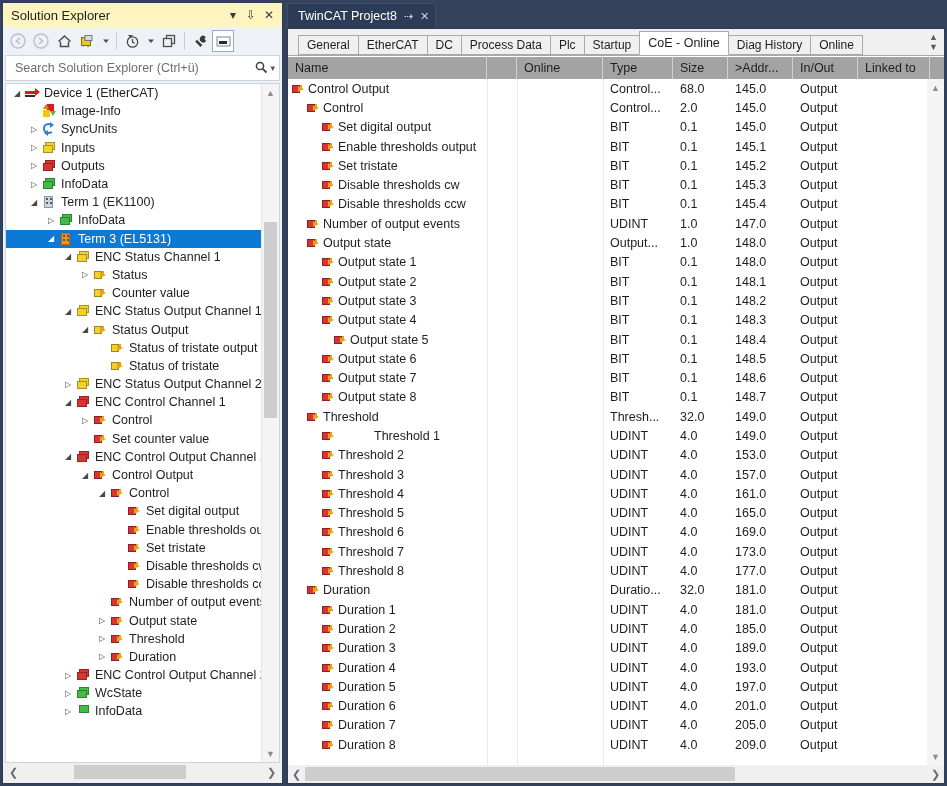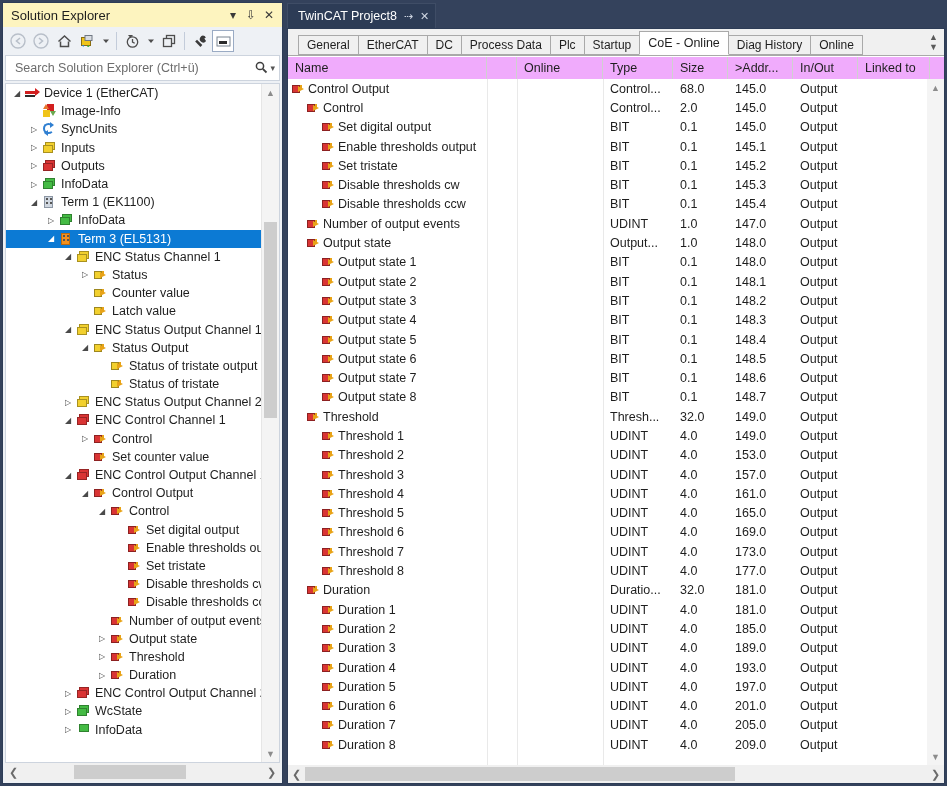--- a/index.html
+++ b/index.html
@@ -107,21 +107,21 @@
   .ptab{height:20px;padding:0 8px;display:flex;align-items:center;font-size:12px;color:#1e1e1e;
         background:#f0f0f0;border:1px solid #a9a9a9;margin-right:-1px;box-sizing:border-box;
         white-space:nowrap;cursor:default;}
   .ptab.active{background:#ffffff;height:24px;border-bottom-color:#ffffff;position:relative;z-index:2;font-size:12.5px;}
   .tabnav{position:absolute;right:2px;top:0;width:17px;height:25px;display:flex;
           flex-direction:column;align-items:center;justify-content:center;color:#5a5a5a;}
   .tabnav span{font-size:9px;line-height:10px;}
 
   .grid{flex:1;background:#ffffff;position:relative;overflow:hidden;
         border-top:1px solid #fff;}
-  .ghead{height:22px;display:flex;background:#f0abfc;border-bottom:1px solid #ec4899;
+  .ghead{height:22px;display:flex;background:#a3a3a3;border-bottom:1px solid #ec4899;
          position:relative;}
   .gh{font-size:12.5px;color:#1e1e1e;display:flex;align-items:center;padding-left:7px;
       border-right:1px solid #d0d0d0;box-sizing:border-box;white-space:nowrap;}
   .growsWrap{position:absolute;left:0;right:17px;top:22px;bottom:0;overflow:hidden;background:#fff;}
   .grow{height:19.3px;display:flex;align-items:center;white-space:nowrap;position:relative;}
   .gcell{position:absolute;font-size:12.5px;color:#1e1e1e;line-height:14px;}
   .gname{display:flex;align-items:center;}
   .gv-vert{position:absolute;top:22px;bottom:0;width:1px;background:#e9e9e9;}
 
   .grid-vscroll{position:absolute;right:0;top:22px;width:17px;bottom:0;background:#f4f4f4;}
@@ -332,30 +332,20 @@
           </div>
           <div class="trow">
             <span class="tw" style="width:68px;display:inline-block;flex:0 0 68px;"></span>
             <span class="arrow"></span>
             <span class="ic ic-var yv">
               <i class="ar2"></i>
               <i class="sq"></i>
               <i class="ar"></i>
             </span>
             <span class="tlabel">Counter value</span>
-          </div>
-          <div class="trow">
-            <span class="tw" style="width:68px;display:inline-block;flex:0 0 68px;"></span>
-            <span class="arrow"></span>
-            <span class="ic ic-var yv">
-              <i class="ar2"></i>
-              <i class="sq"></i>
-              <i class="ar"></i>
-            </span>
-            <span class="tlabel">Latch value</span>
           </div>
           <div class="trow">
             <span class="tw" style="width:51px;display:inline-block;flex:0 0 51px;"></span>
             <span class="arrow">◢</span>
             <span class="ic ic-box y">
               <i class="b1"></i>
               <i class="b2"></i>
             </span>
             <span class="tlabel">ENC Status Output Channel 1</span>
           </div>
@@ -805,21 +795,21 @@
                   <i class="ar"></i>
                 </span>
                 <span style="padding-left:2px;">Output state 4</span>
               </div>
               <div class="gcell" style="left:322px;">BIT</div>
               <div class="gcell" style="left:392px;">0.1</div>
               <div class="gcell" style="left:447px;">148.3</div>
               <div class="gcell" style="left:512px;">Output</div>
             </div>
             <div class="grow">
-              <div class="gcell gname" style="left:32px;">
+              <div class="gcell gname" style="left:44px;">
                 <span class="ic ic-var rv">
                   <i class="ar2"></i>
                   <i class="sq"></i>
                   <i class="ar"></i>
                 </span>
                 <span style="padding-left:2px;">Output state 5</span>
               </div>
               <div class="gcell" style="left:322px;">BIT</div>
               <div class="gcell" style="left:392px;">0.1</div>
               <div class="gcell" style="left:447px;">148.4</div>
@@ -881,21 +871,21 @@
               <div class="gcell" style="left:447px;">149.0</div>
               <div class="gcell" style="left:512px;">Output</div>
             </div>
             <div class="grow">
               <div class="gcell gname" style="left:32px;">
                 <span class="ic ic-var rv">
                   <i class="ar2"></i>
                   <i class="sq"></i>
                   <i class="ar"></i>
                 </span>
-                <span style="padding-left:2px;">Threshold 1</span>
+                <span style="padding-left:2px;margin-left:36px;">Threshold 1</span>
               </div>
               <div class="gcell" style="left:322px;">UDINT</div>
               <div class="gcell" style="left:392px;">4.0</div>
               <div class="gcell" style="left:447px;">149.0</div>
               <div class="gcell" style="left:512px;">Output</div>
             </div>
             <div class="grow">
               <div class="gcell gname" style="left:32px;">
                 <span class="ic ic-var rv">
                   <i class="ar2"></i>

